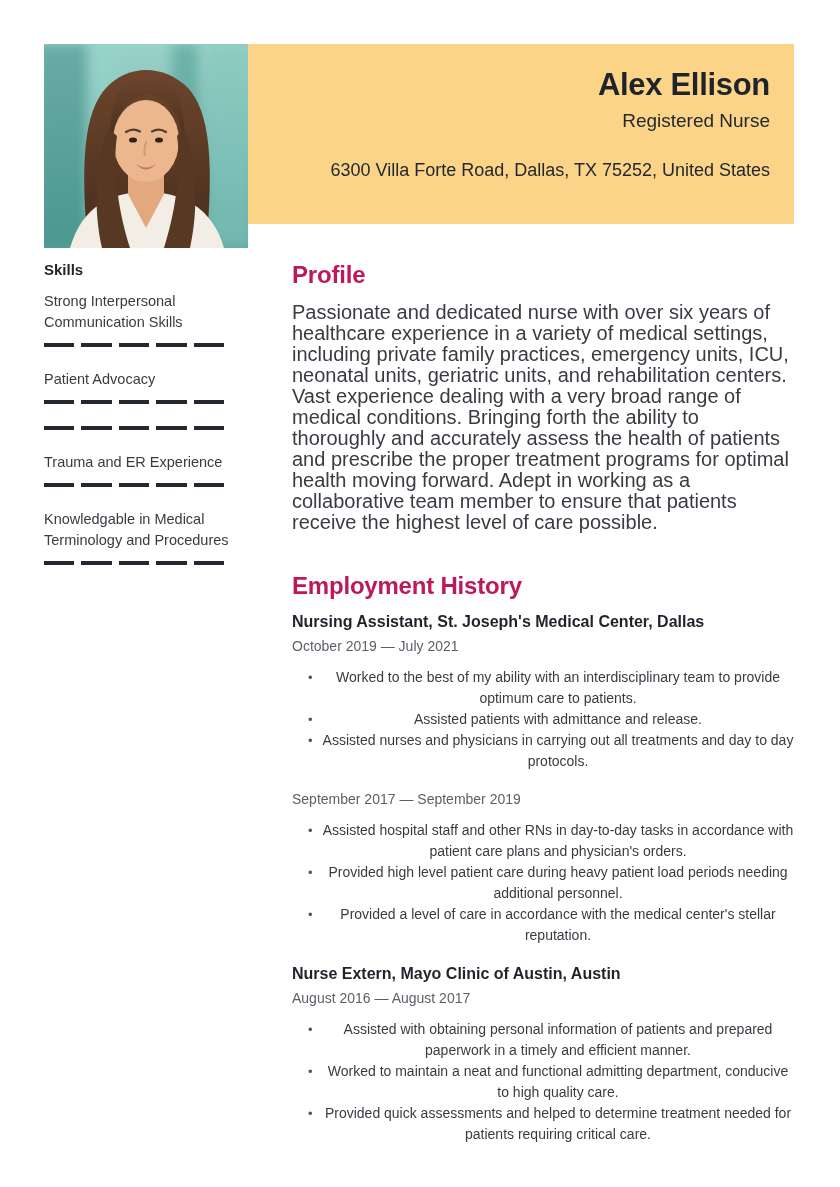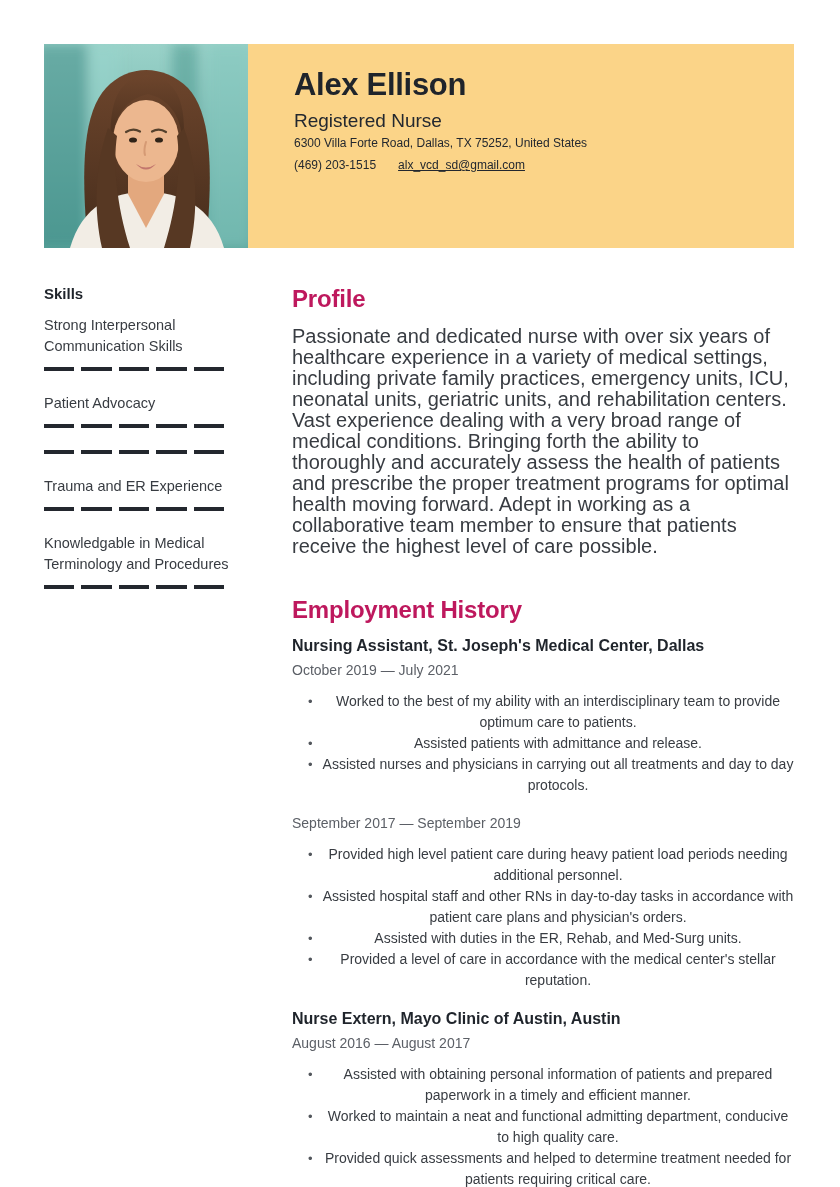--- a/index.html
+++ b/index.html
@@ -6,26 +6,26 @@
   body {
     width: 840px; height: 1187px;
     background: #ffffff;
     font-family: "Liberation Sans", sans-serif;
     color: #383c42;
     overflow: hidden;
   }
   .page { box-sizing: border-box; width: 840px; height: 1187px; padding: 44px 46px 0 44px; }
 
   
-  .header { display: flex; height: 204px; }
+  .header { display: flex; height: 180px; text-align: right; }
   .photo { width: 204px; height: 204px; flex: none; display: block; }
   .banner { flex: 1; background: #FBD488; box-sizing: border-box; padding: 20px 24px 0 46px; }
   .name { font-size: 31px; font-weight: 700; color: #1F242B; letter-spacing: -0.3px; margin: 3px 0 7px 0; }
   .role { font-size: 19px; font-weight: 400; color: #23282F; }
-  .contact { font-size: 12px; color: #23282F; line-height: 22px; }
+  .contact { margin-top: 27px; font-size: 18px; color: #23282F; line-height: 22px; }
   .contact-row { display: flex; align-items: baseline; }
   .phone { margin-right: 22px; }
   .email { color: #23282F; text-decoration: underline; cursor: pointer; }
 
   
   .content { display: flex; margin-top: 37px; }
   .sidebar { width: 204px; flex: none; }
   .main { margin-left: 44px; width: 506px; }
 
   
@@ -96,24 +96,20 @@
 
       <path d="M64,84 C50,124 50,168 58,204 L86,204 C72,160 69,118 73,92 Z" fill="#573823"></path>
       <path d="M140,84 C154,124 154,168 146,204 L120,204 C134,160 137,118 133,92 Z" fill="#573823"></path>
     </svg>
 
     <div class="banner">
       <div class="name">Alex Ellison</div>
       <div class="role">Registered Nurse</div>
       <div class="contact">
         <div>6300 Villa Forte Road, Dallas, TX 75252, United States</div>
-        <div class="contact-row">
-          <span class="phone">(469) 203-1515</span>
-          <a class="email">alx_vcd_sd@gmail.com</a>
-        </div>
       </div>
     </div>
   </div>
 
   <div class="content">
 
     <div class="sidebar">
       <div class="skills-heading">Skills</div>
 
       <div class="skill">
@@ -184,23 +180,22 @@
         <ul class="bullets">
           <li>Worked to the best of my ability with an interdisciplinary team to provide optimum care to patients.</li>
           <li>Assisted patients with admittance and release.</li>
           <li>Assisted nurses and physicians in carrying out all treatments and day to day protocols.</li>
         </ul>
       </div>
 
       <div class="job">
         <div class="job-dates">September 2017 — September 2019</div>
         <ul class="bullets">
+          <li>Assisted hospital staff and other RNs in day-to-day tasks in accordance with patient care plans and physician's orders.</li>
           <li>Provided high level patient care during heavy patient load periods needing additional personnel.</li>
-          <li>Assisted hospital staff and other RNs in day-to-day tasks in accordance with patient care plans and physician's orders.</li>
-          <li>Assisted with duties in the ER, Rehab, and Med-Surg units.</li>
           <li>Provided a level of care in accordance with the medical center's stellar reputation.</li>
         </ul>
       </div>
 
       <div class="job">
         <div class="job-title">Nurse Extern, Mayo Clinic of Austin, Austin</div>
         <div class="job-dates">August 2016 — August 2017</div>
         <ul class="bullets">
           <li>Assisted with obtaining personal information of patients and prepared paperwork in a timely and efficient manner.</li>
           <li>Worked to maintain a neat and functional admitting department, conducive to high quality care.</li>

